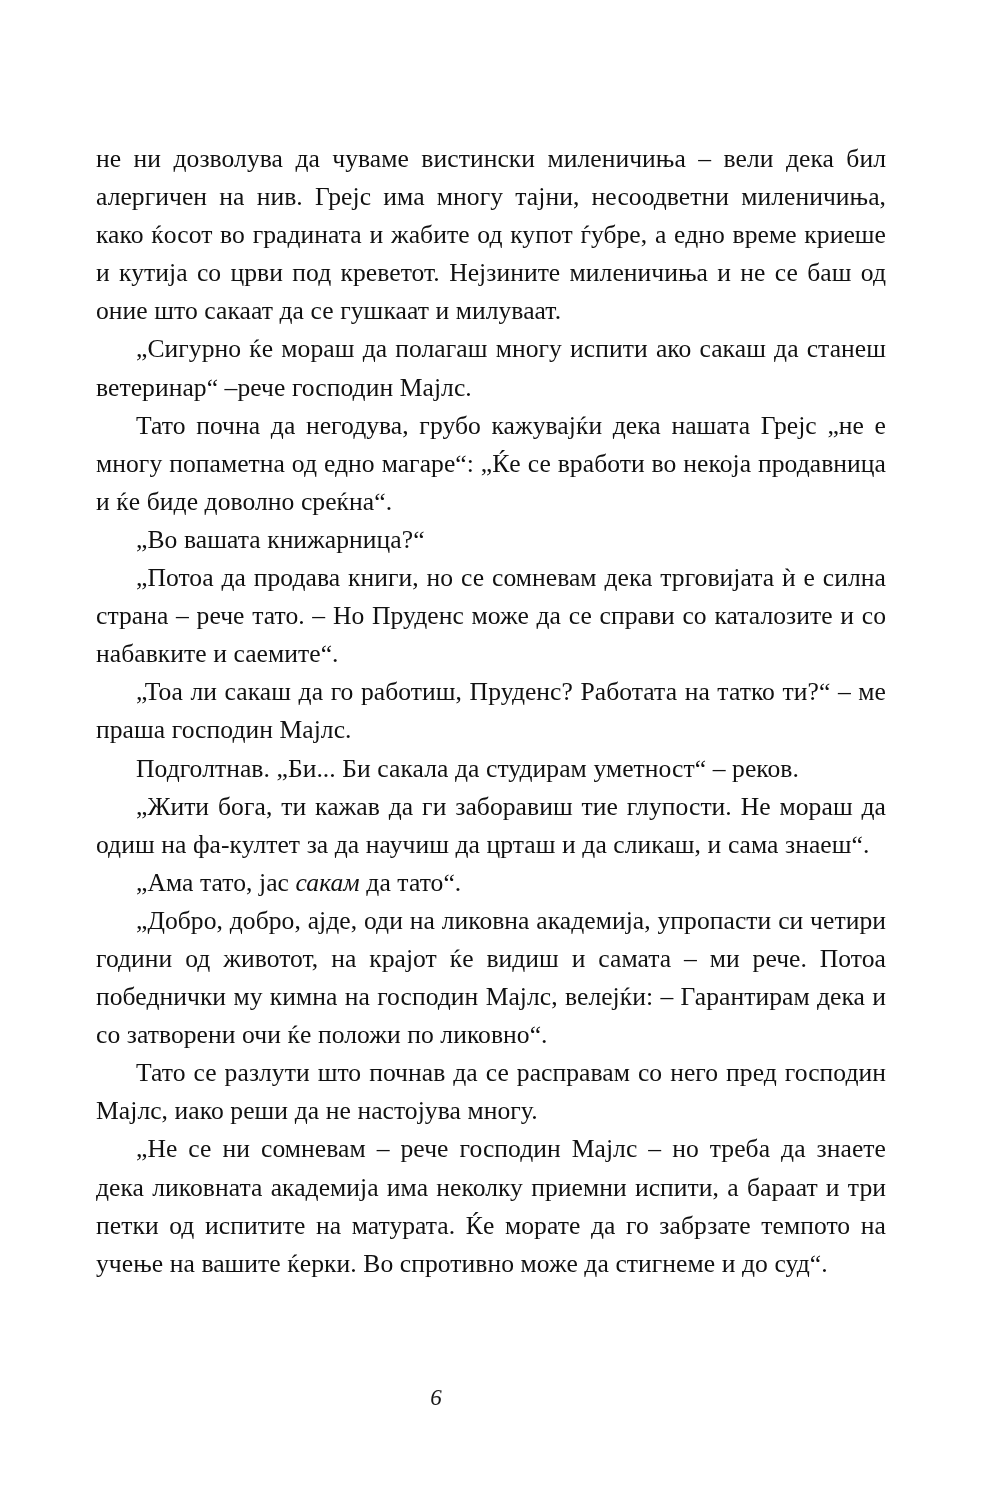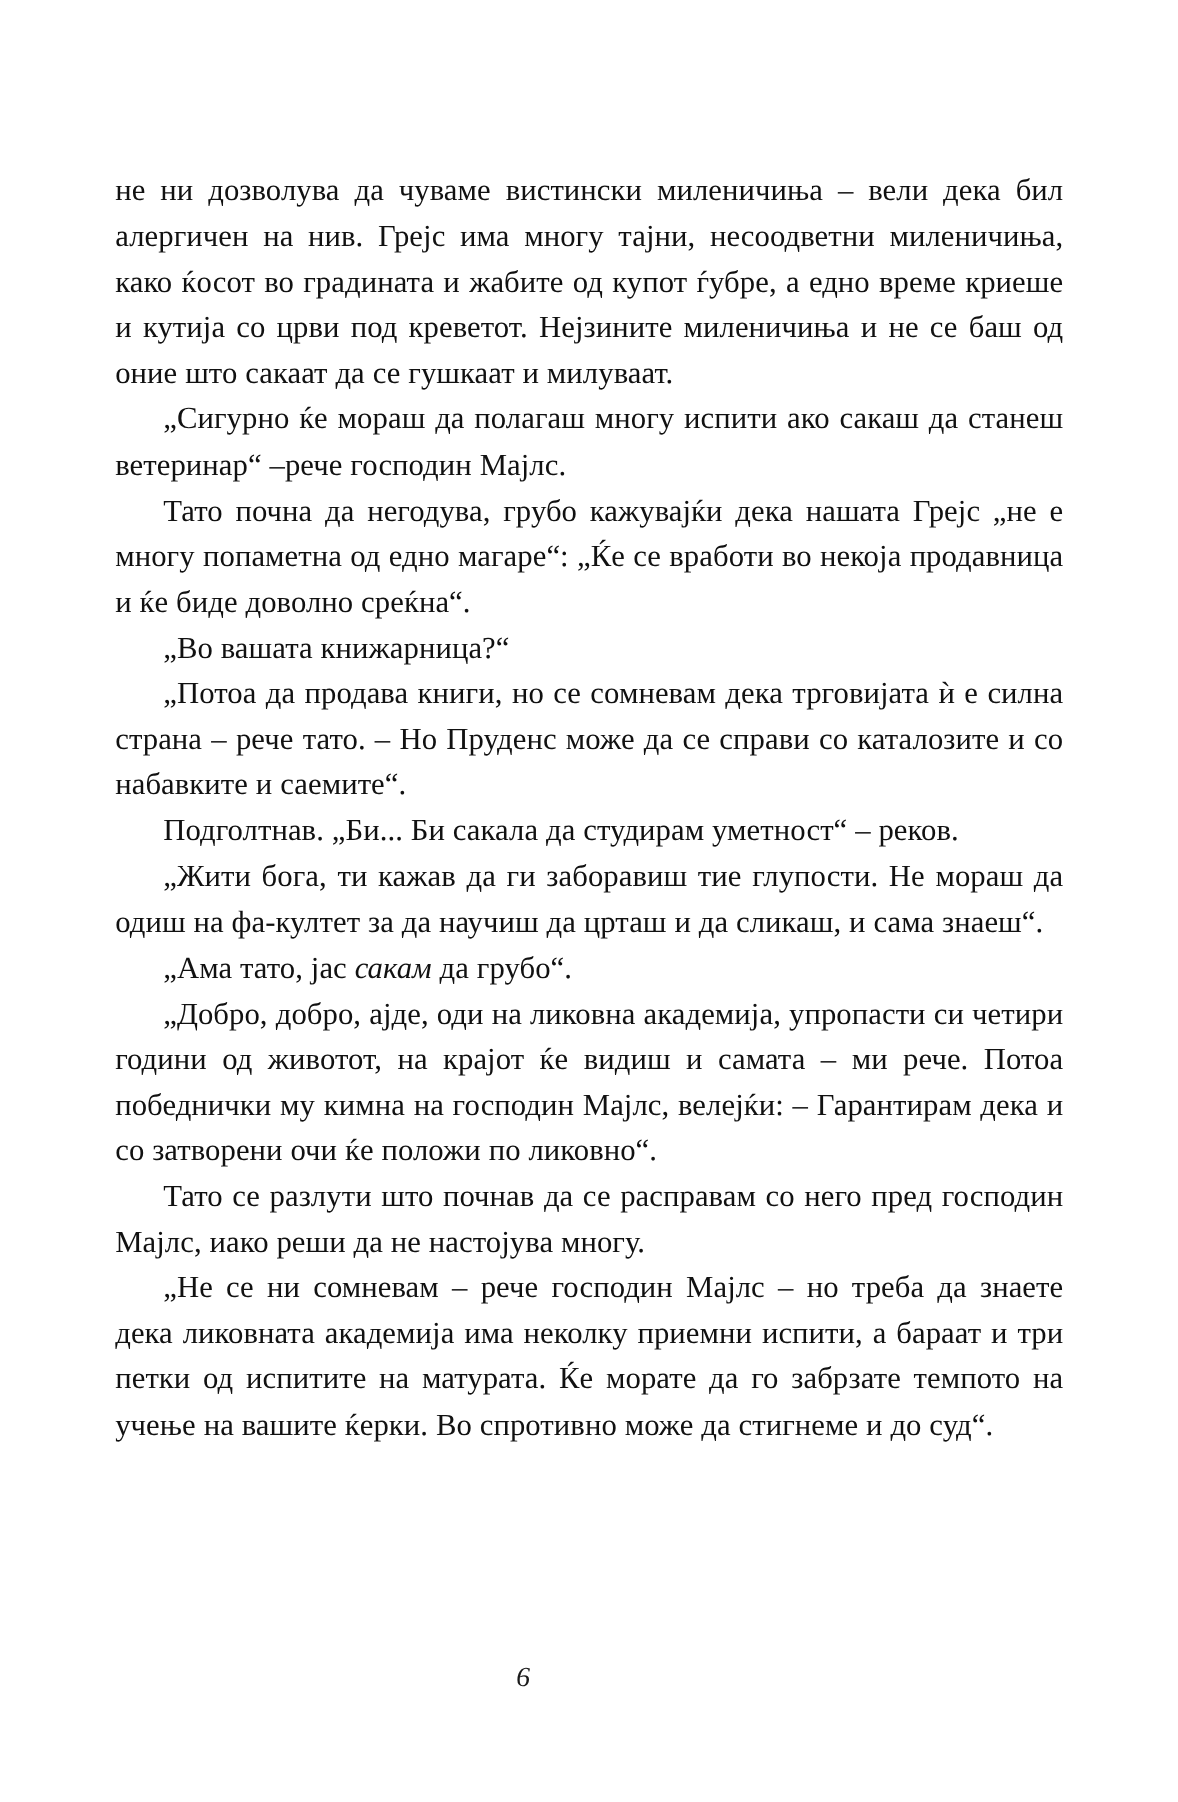--- a/index.html
+++ b/index.html
@@ -75,27 +75,28 @@
     <p class="para first">не ни дозволува да чуваме вистински миленичиња – вели дека бил алергичен на нив. Грејс има многу тајни, несоодветни миленичиња, како ќосот во градината и жабите од купот ѓубре, а едно време криеше и кутија со црви под креветот. Нејзините миленичиња и не се баш од оние што сакаат да се гушкаат и милуваат.</p>
 
     <p class="para">„Сигурно ќе мораш да полагаш многу испити ако сакаш да станеш ветеринар“ –рече господин Мајлс.</p>
 
     <p class="para">Тато почна да негодува, грубо кажувајќи дека нашата Грејс „не е многу попаметна од едно магаре“: „Ќе се вработи во некоја продавница и ќе биде доволно среќна“.</p>
 
     <p class="para">„Во вашата книжарница?“</p>
 
     <p class="para">„Потоа да продава книги, но се сомневам дека трговијата ѝ е силна страна – рече тато. – Но Пруденс може да се справи со каталозите и со набавките и саемите“.</p>
 
+    <p class="para">„Тоа ли сакаш да го работиш, Пруденс? Работата на татко ти?“ – ме праша господин Мајлс.</p>
 
     <p class="para">Подголтнав. „Би... Би сакала да студирам уметност“ – реков.</p>
 
 
     <p class="para">„Жити бога, ти кажав да ги заборавиш тие глупости. Не мораш да одиш на фа-култет за да научиш да црташ и да сликаш, и сама знаеш“.</p>
 
-    <p class="para"><span>„Ама тато, јас </span><em>сакам</em><span> да грубо“.</span></p>
+    <p class="para"><span>„Ама тато, јас </span><em>сакам</em><span> да тато“.</span></p>
 
     <p class="para">„Добро, добро, ајде, оди на ликовна академија, упропасти си четири години од животот, на крајот ќе видиш и самата – ми рече. Потоа победнички му кимна на господин Мајлс, велејќи: – Гарантирам дека и со затворени очи ќе положи по ликовно“.</p>
 
     <p class="para">Тато се разлути што почнав да се расправам со него пред господин Мајлс, иако реши да не настојува многу.</p>
 
     <p class="para">„Не се ни сомневам – рече господин Мајлс – но треба да знаете дека ликовната академија има неколку приемни испити, а бараат и три петки од испитите на матурата. Ќе морате да го забрзате темпото на учење на вашите ќерки. Во спротивно може да стигнеме и до суд“.</p>
 
   </div>
 
   <div class="page-number">6</div>

